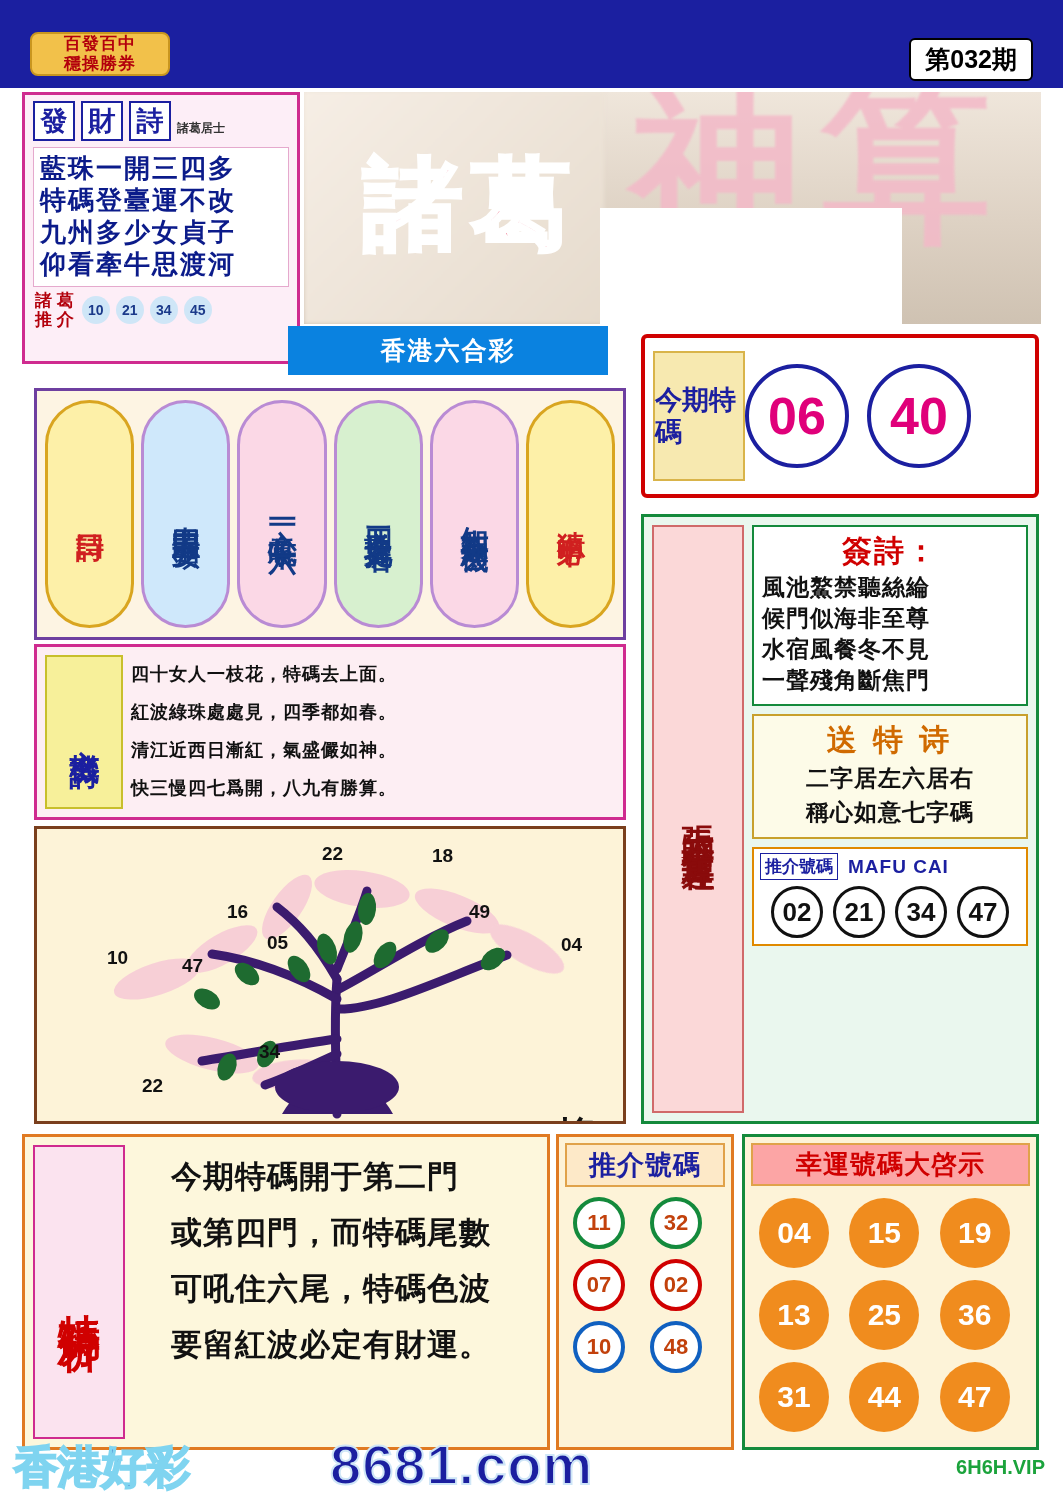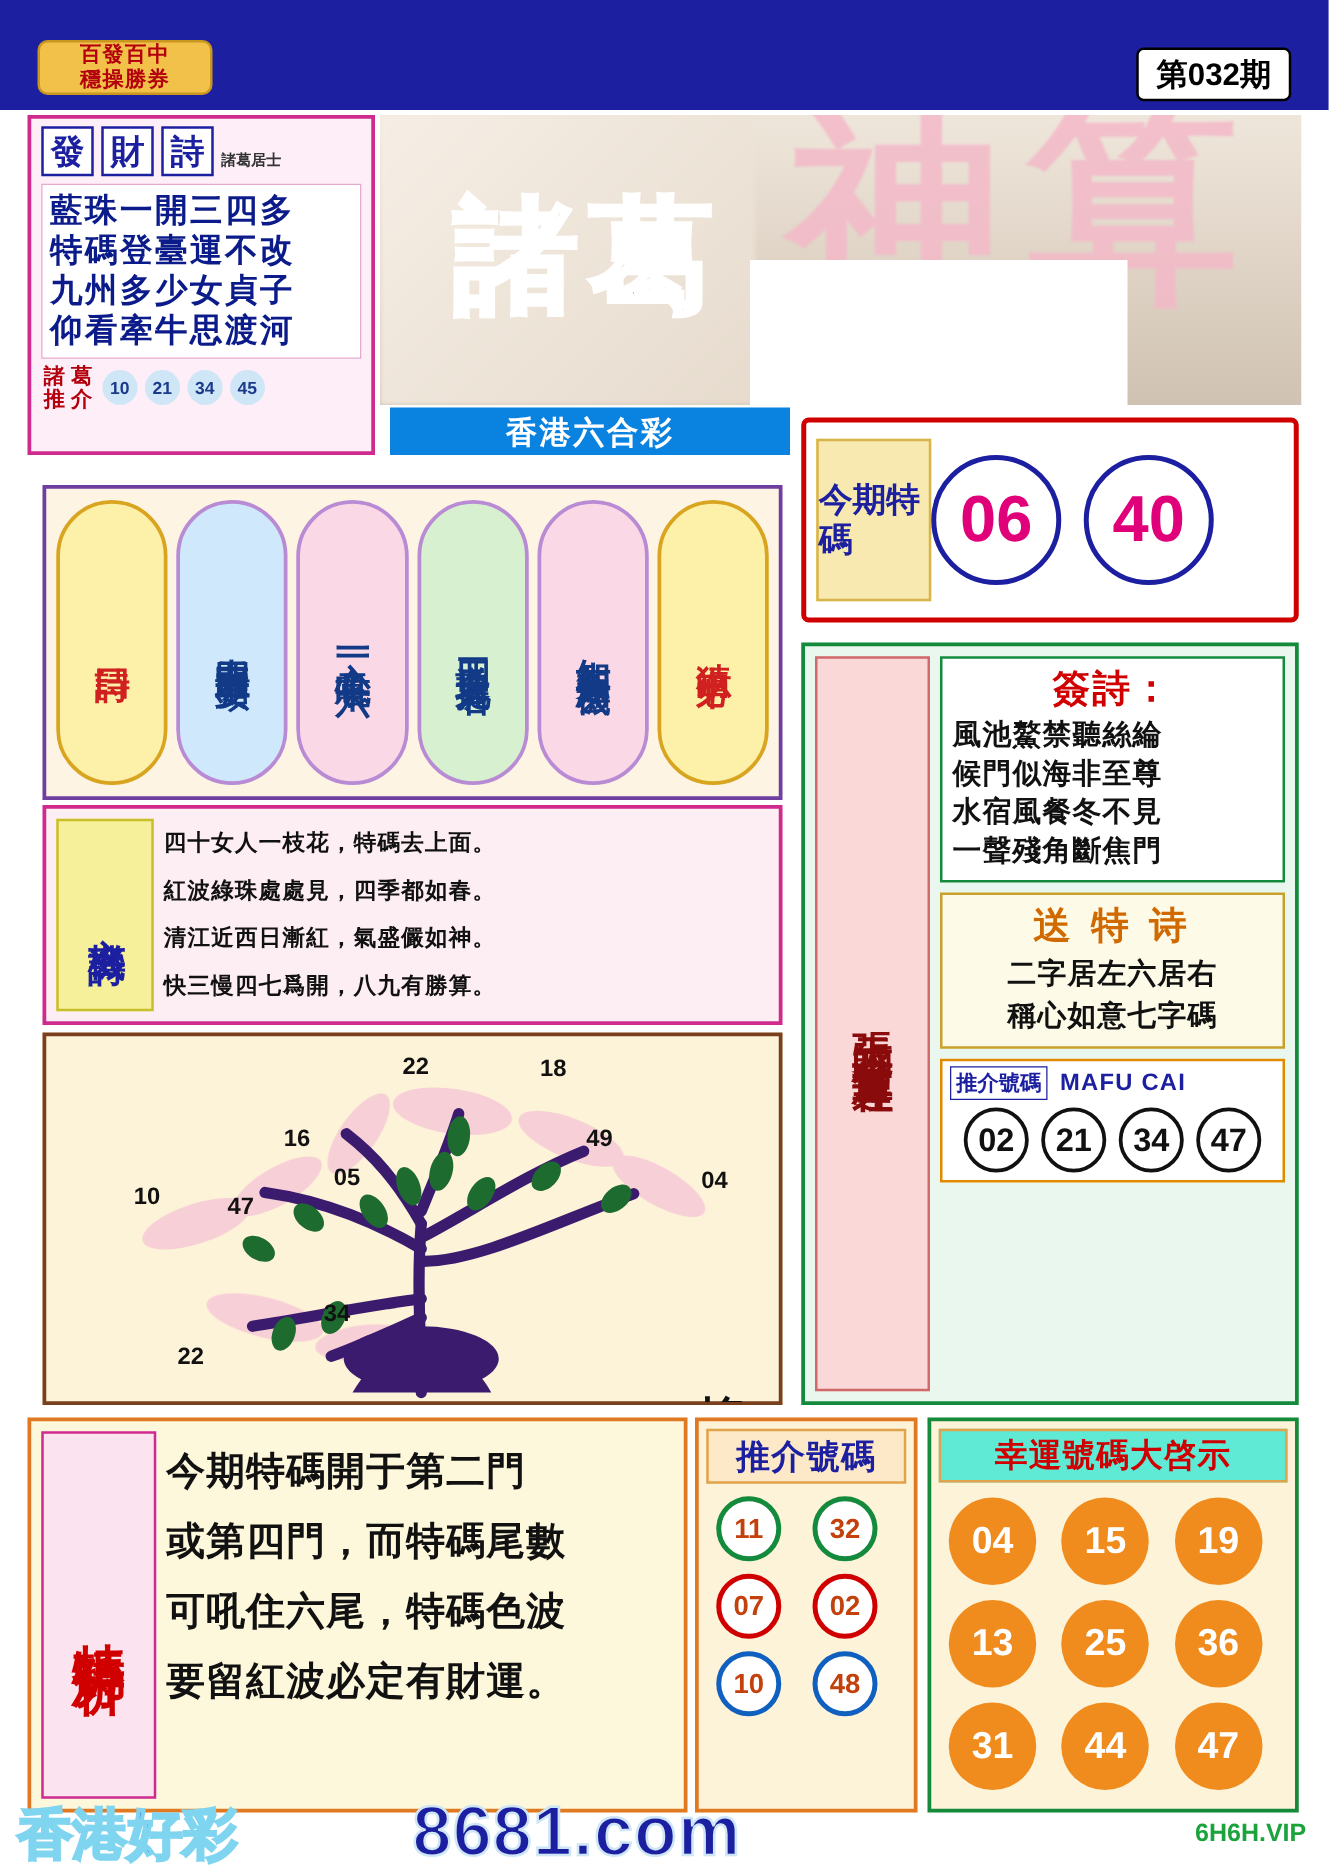--- a/index.html
+++ b/index.html
@@ -43,21 +43,21 @@
   .banner { position:absolute; left:304px; top:92px; width:737px; height:232px;
     background:linear-gradient(180deg,#efe6db 0%, #ded2c4 55%, #cfc2b2 100%); overflow:hidden; }
   .banner .blur1 { position:absolute; left:0; top:0; width:300px; height:232px;
     background:linear-gradient(135deg,#f6eee5,#e6dbcd); filter:blur(2px); }
   .banner .pinkghost { position:absolute; right:30px; top:-40px; font-size:170px; font-weight:bold;
     color:#f3b9c8; opacity:.85; letter-spacing:20px; filter:blur(1px); }
   .banner .whitebox { position:absolute; left:296px; top:116px; width:302px; height:116px; background:#fff; }
   .banner .bigname { position:absolute; left:60px; top:48px; font-size:98px; font-weight:bold;
     color:#f07a92; -webkit-text-stroke:4px #ffffff; letter-spacing:10px; }
 
-  .hk-bar { position:absolute; left:312px; top:326px; width:320px; height:38px;
+  .hk-bar { position:absolute; left:288px; top:326px; width:320px; height:49px;
     background:#0a82e0; color:#fff; font-size:25px; font-weight:bold;
     display:flex; align-items:center; justify-content:center; letter-spacing:2px; }
 
   
   .special-box { position:absolute; left:641px; top:334px; width:398px; height:164px;
     background:#ffffff; border:4px solid #d00000; border-radius:6px; display:flex; align-items:center; }
   .special-label { width:92px; margin-left:8px; background:#f7e9b0; border:2px solid #d9b44a;
     height:130px; display:flex; flex-direction:column; align-items:center; justify-content:center; }
   .special-label span { font-size:27px; font-weight:bold; color:#1b1fa0; line-height:32px; }
   .ball-lg { width:104px; height:104px; border-radius:50%; border:4px solid #1b1fa0;
@@ -118,21 +118,21 @@
   .rec-box { background:#ffffff; border:2px solid #e08a00; padding:4px 6px 6px; }
   .rec-head { display:flex; align-items:center; gap:10px; }
   .rec-head .rl { background:#ffffff; border:1px solid #1b1fa0; color:#1b1fa0; font-size:17px; font-weight:bold; padding:1px 4px; }
   .rec-head .rm { color:#1b1fa0; font-size:19px; font-weight:bold; letter-spacing:1px; }
   .rec-balls { display:flex; gap:10px; margin-top:6px; justify-content:center; }
   .rec-balls span { width:52px; height:52px; border-radius:50%; border:3px solid #111;
     background:#fff; font-size:26px; font-weight:bold; display:flex; align-items:center; justify-content:center; color:#111; }
 
   
   .analysis { position:absolute; left:22px; top:1134px; width:528px; height:316px;
-    background:#fdf7dc; border:3px solid #e07a22; display:flex; }
+    background:#fdf7dc; border:3px solid #e07a22; display:flex;gap:38px; }
   .an-label { width:92px; margin:8px; background:#fbe3ef; border:2px solid #cf2b8f;
     display:flex; align-items:center; justify-content:center; }
   .an-label span { writing-mode:vertical-rl; text-orientation:upright; font-size:42px;
     font-weight:bold; color:#d00000; letter-spacing:6px; }
   .an-text { flex:1; padding:12px 6px 0 0; }
   .an-text div { font-size:31px; color:#111; line-height:56px; letter-spacing:1px; font-weight:bold; }
 
   
   .rec2 { position:absolute; left:556px; top:1134px; width:178px; height:316px;
     background:#fdf3d8; border:3px solid #e07a22; }
@@ -141,21 +141,21 @@
   .rec2-grid { display:grid; grid-template-columns:1fr 1fr; gap:10px 10px; padding:4px 14px; }
   .b { width:52px; height:52px; border-radius:50%; display:flex; align-items:center; justify-content:center;
     font-size:22px; font-weight:bold; color:#c2410c; background:#fff; }
   .b.green { border:4px solid #148a3c; }
   .b.red { border:4px solid #d00000; }
   .b.blue { border:4px solid #1060c0; }
 
   
   .lucky { position:absolute; left:742px; top:1134px; width:297px; height:316px;
     background:#fdf3d8; border:3px solid #148a3c; }
-  .lucky .t { margin:6px; background:#5eead4; border:2px solid #e0a24a; text-align:center;
+  .lucky .t { margin:6px; background:#fca5a5; border:2px solid #e0a24a; text-align:center;
     font-size:26px; font-weight:bold; color:#d00000; letter-spacing:1px; padding:2px 0; }
   .lucky-grid { display:grid; grid-template-columns:repeat(3,1fr); gap:12px 8px; padding:6px 14px; }
   .ob { width:70px; height:70px; border-radius:50%; background:#f08c1e; color:#fff;
     display:flex; align-items:center; justify-content:center; font-size:30px; font-weight:bold; }
 
   
   .footer { position:absolute; left:0; top:1436px; width:1063px; height:60px; }
   .f-left { position:absolute; left:14px; top:2px; font-size:44px; font-weight:bold; color:#1b1fa0;
     -webkit-text-stroke:2px #7fd4f0; }
   .f-mid { position:absolute; left:330px; top:-4px; font-size:56px; font-weight:bold; color:#1b1fa0;

